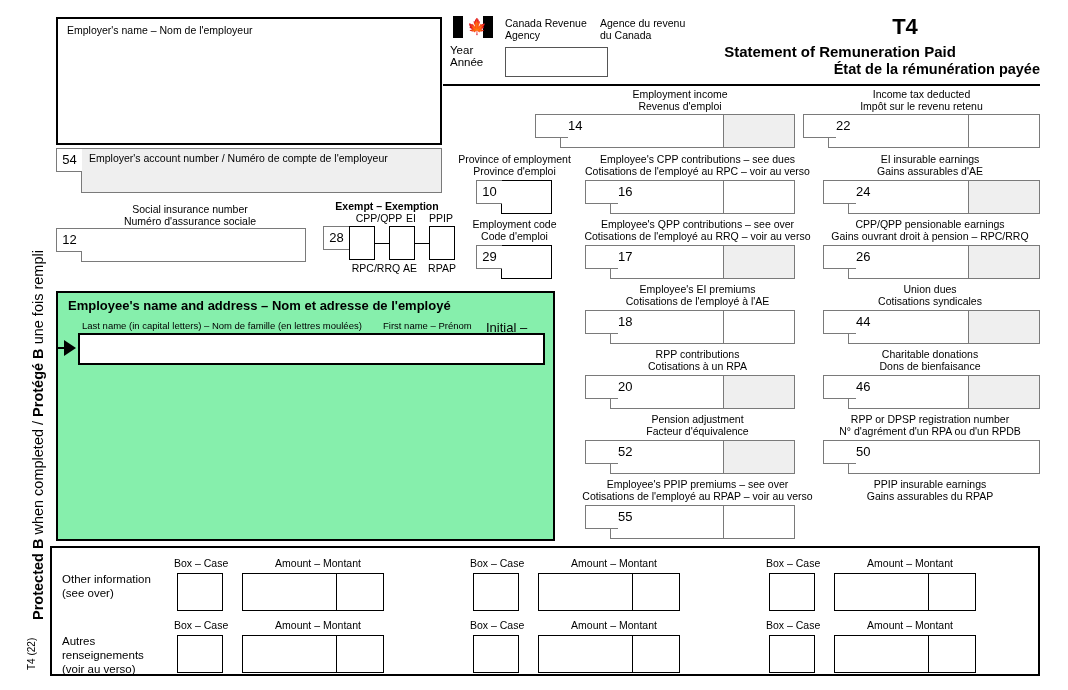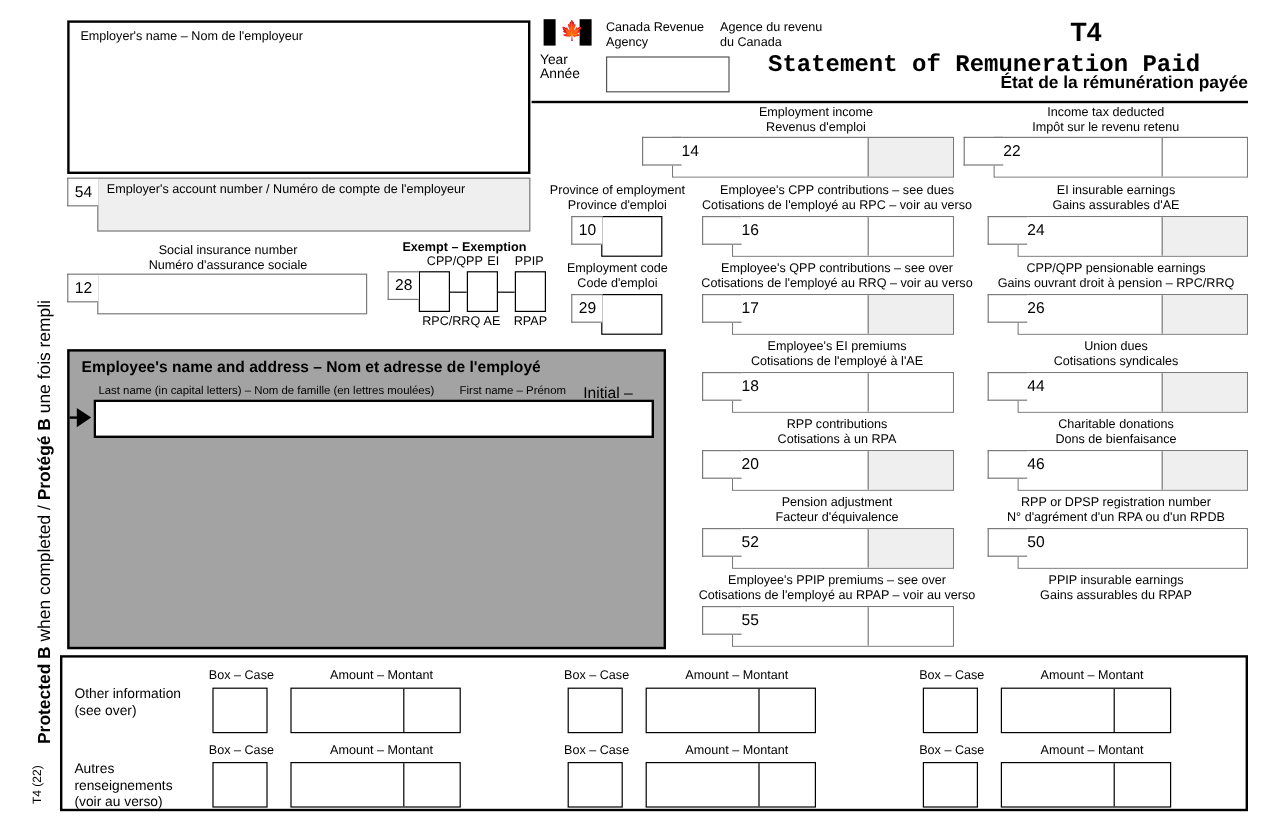--- a/index.html
+++ b/index.html
@@ -74,21 +74,21 @@
   .chkbox{
     position:absolute;width:26px;height:34px;
     border:1px solid #000;box-sizing:border-box;background:#fff;
   }
   .connector{position:absolute;height:1px;background:#000;width:14px;top:17px;}
   #exempt-foot{left:320px;top:262px;width:134px;}
 
   
   #employee-box{
     left:56px;top:291px;width:499px;height:250px;
-    border:2px solid #000;box-sizing:border-box;background:#a3a3a3;
+    border:2px solid #000;box-sizing:border-box;background:#86efac;
   }
   #employee-box .title{
     position:absolute;left:10px;top:5px;font-size:13px;font-weight:bold;
   }
   #emp-sub-last{position:absolute;left:24px;top:27px;font-size:9.5px;}
   #emp-sub-first{position:absolute;left:325px;top:27px;font-size:9.5px;}
   #emp-sub-init{position:absolute;left:428px;top:27px;font-size:13px;}
   #emp-name-field{
     position:absolute;left:20px;top:40px;width:467px;height:32px;
     border:2px solid #000;box-sizing:border-box;background:#fff;
@@ -106,21 +106,21 @@
   #flag{left:453px;top:16px;width:40px;height:22px;}
   .flagbar{position:absolute;top:0;width:10px;height:22px;background:#000;}
   #cra-en{left:505px;top:17px;font-size:10.5px;text-align:left;}
   #cra-fr{left:600px;top:17px;font-size:10.5px;text-align:left;}
   #year-lbl{left:450px;top:44px;width:48px;font-size:11.5px;text-align:left;}
   #year-box{
     left:505px;top:47px;width:103px;height:30px;
     border:1px solid #555;box-sizing:border-box;background:#fff;
   }
   #t4-title{left:770px;top:14px;width:270px;font-size:22px;font-weight:bold;text-align:center;}
-  #t4-sub1{left:640px;top:43px;width:400px;font-size:20px;font-weight:bold;text-align:left;font-family:Liberation Mono, monospace;}
+  #t4-sub1{left:640px;top:43px;width:400px;font-size:15px;font-weight:bold;text-align:center;}
   #t4-sub2{left:640px;top:61px;width:400px;font-size:14.5px;font-weight:bold;text-align:right;}
   #header-rule{left:443px;top:84px;width:597px;height:2px;background:#000;}
 
   
   .amt{position:absolute;height:34px;}
   .amt .numtab{height:24px;padding-left:32px;}
   .amt .fields{
     position:absolute;left:25px;top:0;right:0;bottom:0;
     border:1px solid #7a7a7a;box-sizing:border-box;
     display:flex;background:#fff;

